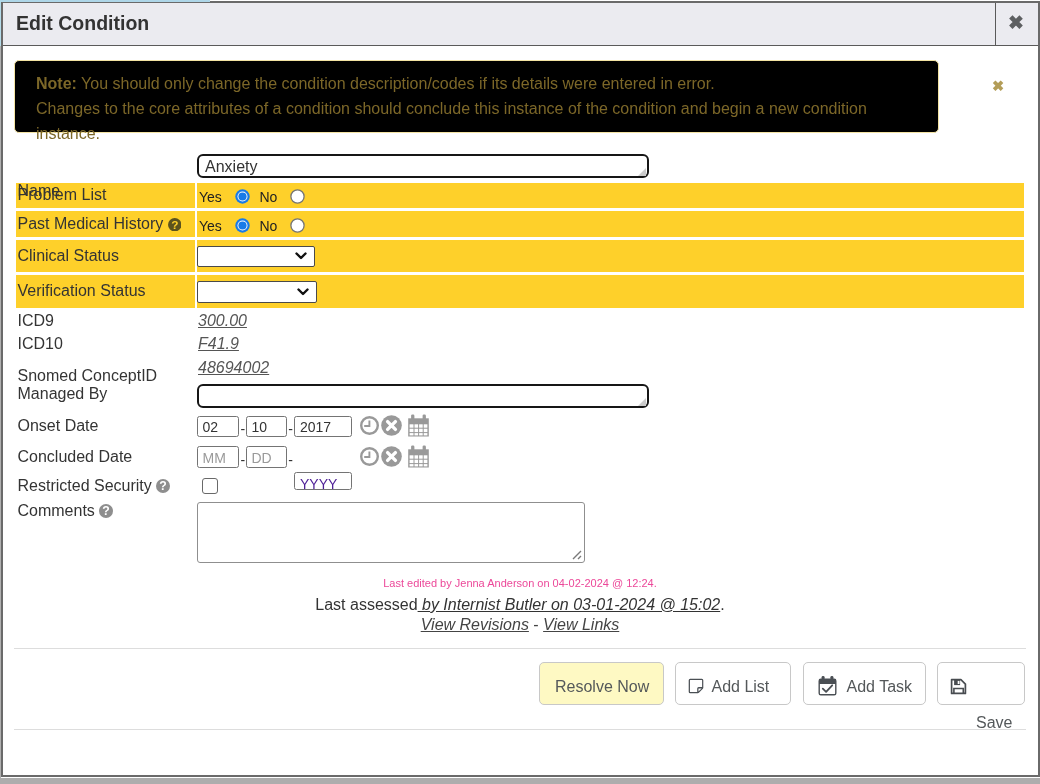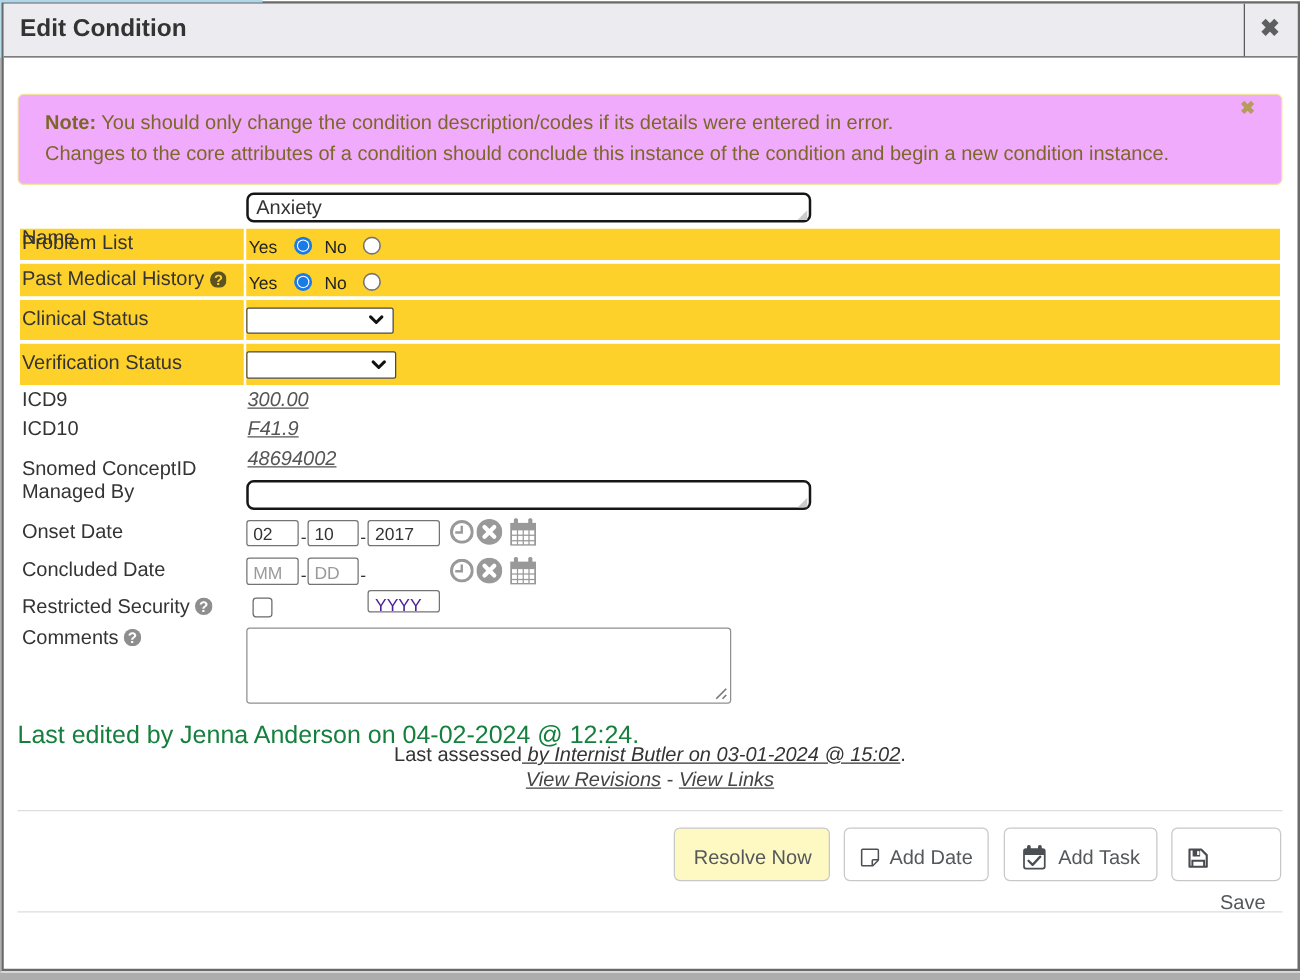--- a/index.html
+++ b/index.html
@@ -22,21 +22,21 @@
 <div class="abs" style="left:0; top:1px; width:1px; height:45px; background:#b5dcea;"></div>
 <div class="abs" style="left:0; top:46px; width:1px; height:732px; background:#b0b0b0;"></div>
 
 
 <div class="abs" style="left:3px; top:3px; width:1035px; height:43px; background:#ebebf0; border-bottom:1px solid #5a5a5a;"></div>
 <div class="abs" style="left:16px; top:12px; font-size:19.5px; font-weight:bold; color:#333;">Edit Condition</div>
 <div class="abs" style="left:995px; top:3px; width:1px; height:42px; background:#5a5a5a;"></div>
 <div class="abs" style="left:1005px; top:11px; width:22px; text-align:center; font-size:19px; color:#5d5f61; font-weight:bold;">✖</div>
 
 
-<div class="abs" style="left:14px; top:60px; width:1012px; height:73px; background:#f0abfc; border:1px solid #f3e3a3; border-radius:5px; padding:9.5px 40px 0 21px; font-size:16px; line-height:25px; color:#7c6728;margin-top:15px;">
+<div class="abs" style="left:14px; top:60px; width:925px; height:73px; background:#000000; border:1px solid #f3e3a3; border-radius:5px; padding:9.5px 40px 0 21px; font-size:16px; line-height:25px; color:#7c6728;">
 <span style="font-weight:bold;">Note:</span> You should only change the condition description/codes if its details were entered in error.<br>
 Changes to the core attributes of a condition should conclude this instance of the condition and begin a new condition instance.
 </div>
 <div class="abs" style="left:992px; top:77.5px; font-size:14.5px; font-weight:bold; color:#b39d58;">✖</div>
 
 
 <div class="yrow" style="left:16px;   top:183px;   width:179px;   height:25px;"></div>
 <div class="yrow" style="left:197px;  top:183px;   width:827px;   height:25px;"></div>
 <div class="yrow" style="left:16px;   top:211px;   width:179px;   height:26px;"></div>
 <div class="yrow" style="left:197px;  top:211px;   width:827px;   height:26px;"></div>
@@ -194,37 +194,37 @@
 <div class="abs" style="left:202px; top:478px; width:15.5px; height:15.5px; border:1.6px solid #696969; border-radius:3px; background:#fff;"></div>
 
 
 <div class="abs" style="left:197px; top:502px; width:388px; height:61px; border:1px solid #8f8f8f; border-radius:3px; background:#fff;">
 <svg style="position:absolute; right:2px; bottom:2px;" width="11" height="11" viewBox="0 0 11 11">
       <path d="M10 2 L2 10 M10 7 L7 10" stroke="#7a7a7a" stroke-width="1.4"></path>
     </svg>
 </div>
 
 
-<div class="abs" style="left:14px; top:576.5px; width:1012px; font-size:20px; color:#15803d;">Last edited by Jenna Anderson on 04-02-2024 @ 12:24.</div>
+<div class="abs" style="left:14px; top:576.5px; width:1012px; text-align:center; font-size:11px; color:#ec4899;">Last edited by Jenna Anderson on 04-02-2024 @ 12:24.</div>
 <div class="abs" style="left:14px; top:596px; width:1012px; text-align:center; font-size:16px; color:#333;">Last assessed<span class="link" style="color:#333;"> by Internist Butler on 03-01-2024 @ 15:02</span>.</div>
 <div class="abs" style="left:14px; top:616px; width:1012px; text-align:center; font-size:16px; color:#444;"><span class="link" style="color:#444;">View Revisions</span> - <span class="link" style="color:#444;">View Links</span></div>
 
 
 <div class="abs" style="left:14px; top:648px; width:1012px; height:1px; background:#ddd;"></div>
 <div class="abs" style="left:14px; top:729px; width:1012px; height:1px; background:#ddd;"></div>
 
 
 <div class="abs" style="left:539px; top:662px; width:125px; height:43px; border:1px solid #c8c8c8; border-radius:5px; background:#fef9c3; font-size:16px; color:#54585a;">
     <span style="position:absolute; left:15px; top:14.5px; white-space:pre;">Resolve Now</span>
   </div>
 <div class="abs" style="left:675px; top:662px; width:116px; height:43px; border:1px solid #c8c8c8; border-radius:5px; background:#fff; font-size:16px; color:#54585a;">
   <svg style="position:absolute; left:12px; top:14.5px;" width="16" height="16" viewBox="0 0 16 16" fill="#4a4f54">
       <path d="M2.2 0.7 h11.6 A1.5 1.5 0 0 1 15.3 2.2 v7.6 a1.5 1.5 0 0 1 -.44 1.06 l-3.96 3.96 a1.5 1.5 0 0 1 -1.06 .44 H2.2 A1.5 1.5 0 0 1 0.7 13.7 v-11.5 A1.5 1.5 0 0 1 2.2 0.7 z M2.2 2 a.25 .25 0 0 0 -.25 .25 v11.5 a.25 .25 0 0 0 .25 .25 h7 v-3.4 a1.5 1.5 0 0 1 1.5 -1.5 h3.4 V2.25 a.25 .25 0 0 0 -.25 -.25 z M13.6 10.4 h-2.9 a.25 .25 0 0 0 -.25 .25 v2.9 z"></path>
     </svg>
-  <span style="position:absolute; left:35.5px; top:14.5px;">Add Date</span>
+  <span style="position:absolute; left:35.5px; top:14.5px;">Add List</span>
 </div>
 <div class="abs" style="left:803px; top:662px; width:123px; height:43px; border:1px solid #c8c8c8; border-radius:5px; background:#fff; font-size:16px; color:#54585a;">
   <svg style="position:absolute; left:14px; top:13px;" width="19" height="20" viewBox="0 0 19 20" fill="#4a4f54">
       <rect x="3.6" y="0" width="3" height="5.5" rx="1.3"></rect>
       <rect x="12.4" y="0" width="3" height="5.5" rx="1.3"></rect>
       <path d="M2.8 2.6 h13.4 A2.3 2.3 0 0 1 18.5 4.9 v12.3 a2.3 2.3 0 0 1 -2.3 2.3 H2.8 A2.3 2.3 0 0 1 0.5 17.2 V4.9 A2.3 2.3 0 0 1 2.8 2.6 z M1.9 8 v9.2 a.9 .9 0 0 0 .9 .9 h13.4 a.9 .9 0 0 0 .9 -.9 V8 z"></path>
       <path d="M4.8 12.6 L8.1 15.9 L14.2 9.3" fill="none" stroke="#4a4f54" stroke-width="1.8" stroke-linecap="round" stroke-linejoin="round"></path>
     </svg>
   <span style="position:absolute; left:42.5px; top:14.5px;">Add Task</span>
 </div>

